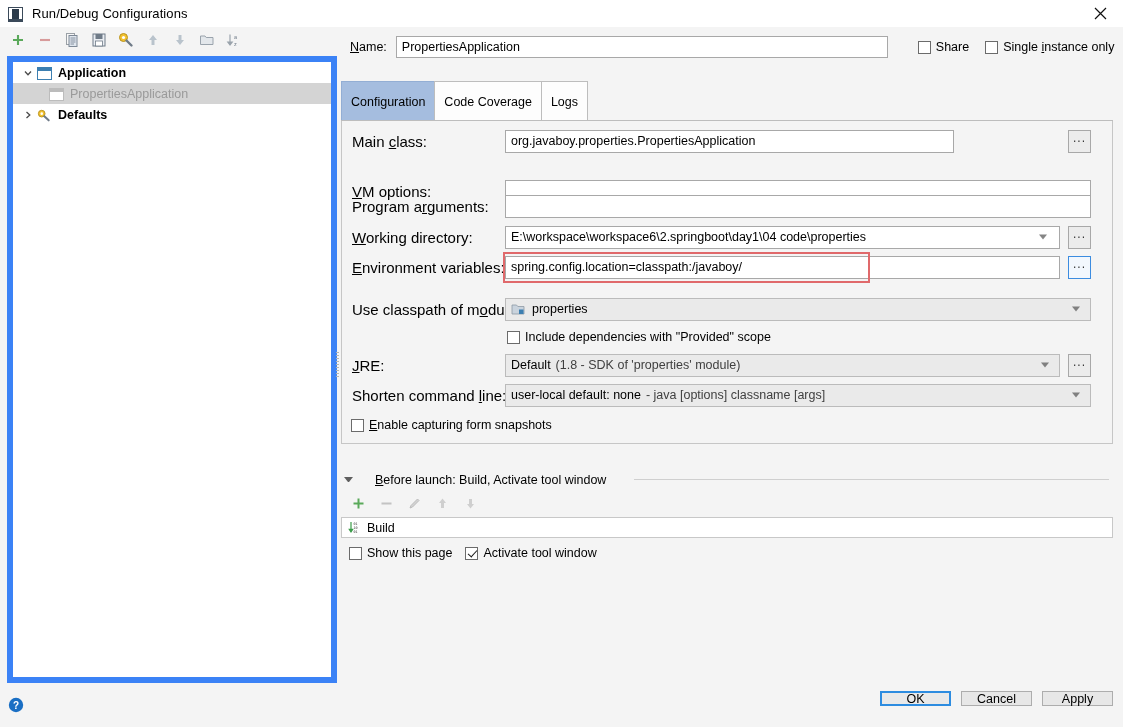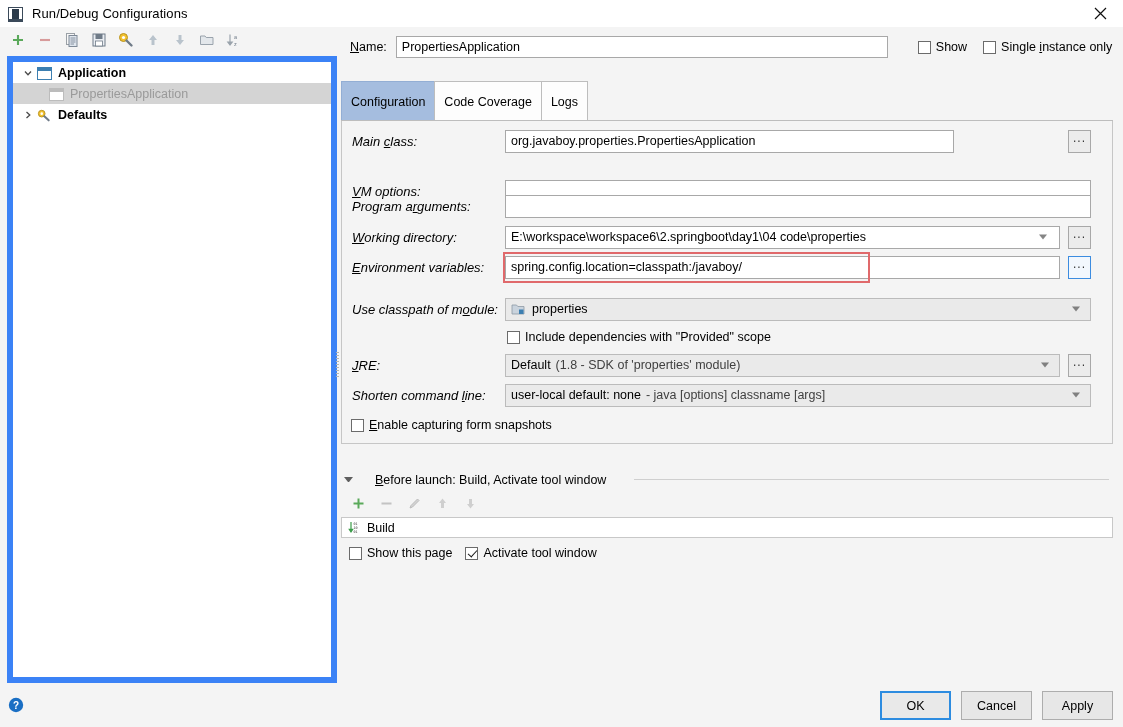--- a/index.html
+++ b/index.html
@@ -262,23 +262,22 @@
   .field-row {
     position: absolute;
     left: 0; right: 0;
     height: 24px;
     display: flex;
     align-items: center;
   }
   .field-label {
     position: absolute;
     left: 10px;
-    font-size: 13px;
+    font-size: 15px;
     white-space: nowrap;
-    font-style: italic;
   }
   .input {
     position: absolute;
     height: 23px;
     border: 1px solid #a8a8a8;
     background: #ffffff;
     font-size: 12.5px;
     padding: 0 5px;
     display: flex;
     align-items: center;
@@ -393,21 +392,21 @@
     left: 8px; top: 14px;
     width: 16px; height: 16px;
   }
   .btns {
     position: absolute;
     right: 10px; top: 8px;
     display: flex;
     gap: 10px;
   }
   .btn {
-    width: 71px; height: 29px;
+    width: 71px; height: 15px;
     border: 1px solid #adadad;
     background: #e7e7e7;
     font-size: 12.5px;
     font-family: "Liberation Sans", sans-serif;
     display: flex; align-items: center; justify-content: center;
     cursor: default;
     color: #000;
   }
   .btn.default {
     border: 2px solid #2d8ce0;
@@ -537,21 +536,21 @@
     </div>
 
     <div class="right-panel">
 
       <div class="name-row">
         <span class="lbl"><span class="u">N</span>ame:</span>
         <input class="name-input" type="text" value="PropertiesApplication" style="">
         <span class="name-right">
           <span class="cb-wrap">
             <span class="cb"></span>
-            <span class="lbl">Show</span>
+            <span class="lbl">Share</span>
           </span>
           <span class="cb-wrap">
             <span class="cb"></span>
             <span class="lbl">Single <span class="u">i</span>nstance only</span>
           </span>
         </span>
       </div>
 
       <div class="tabs">
         <div class="tabs-inner">

